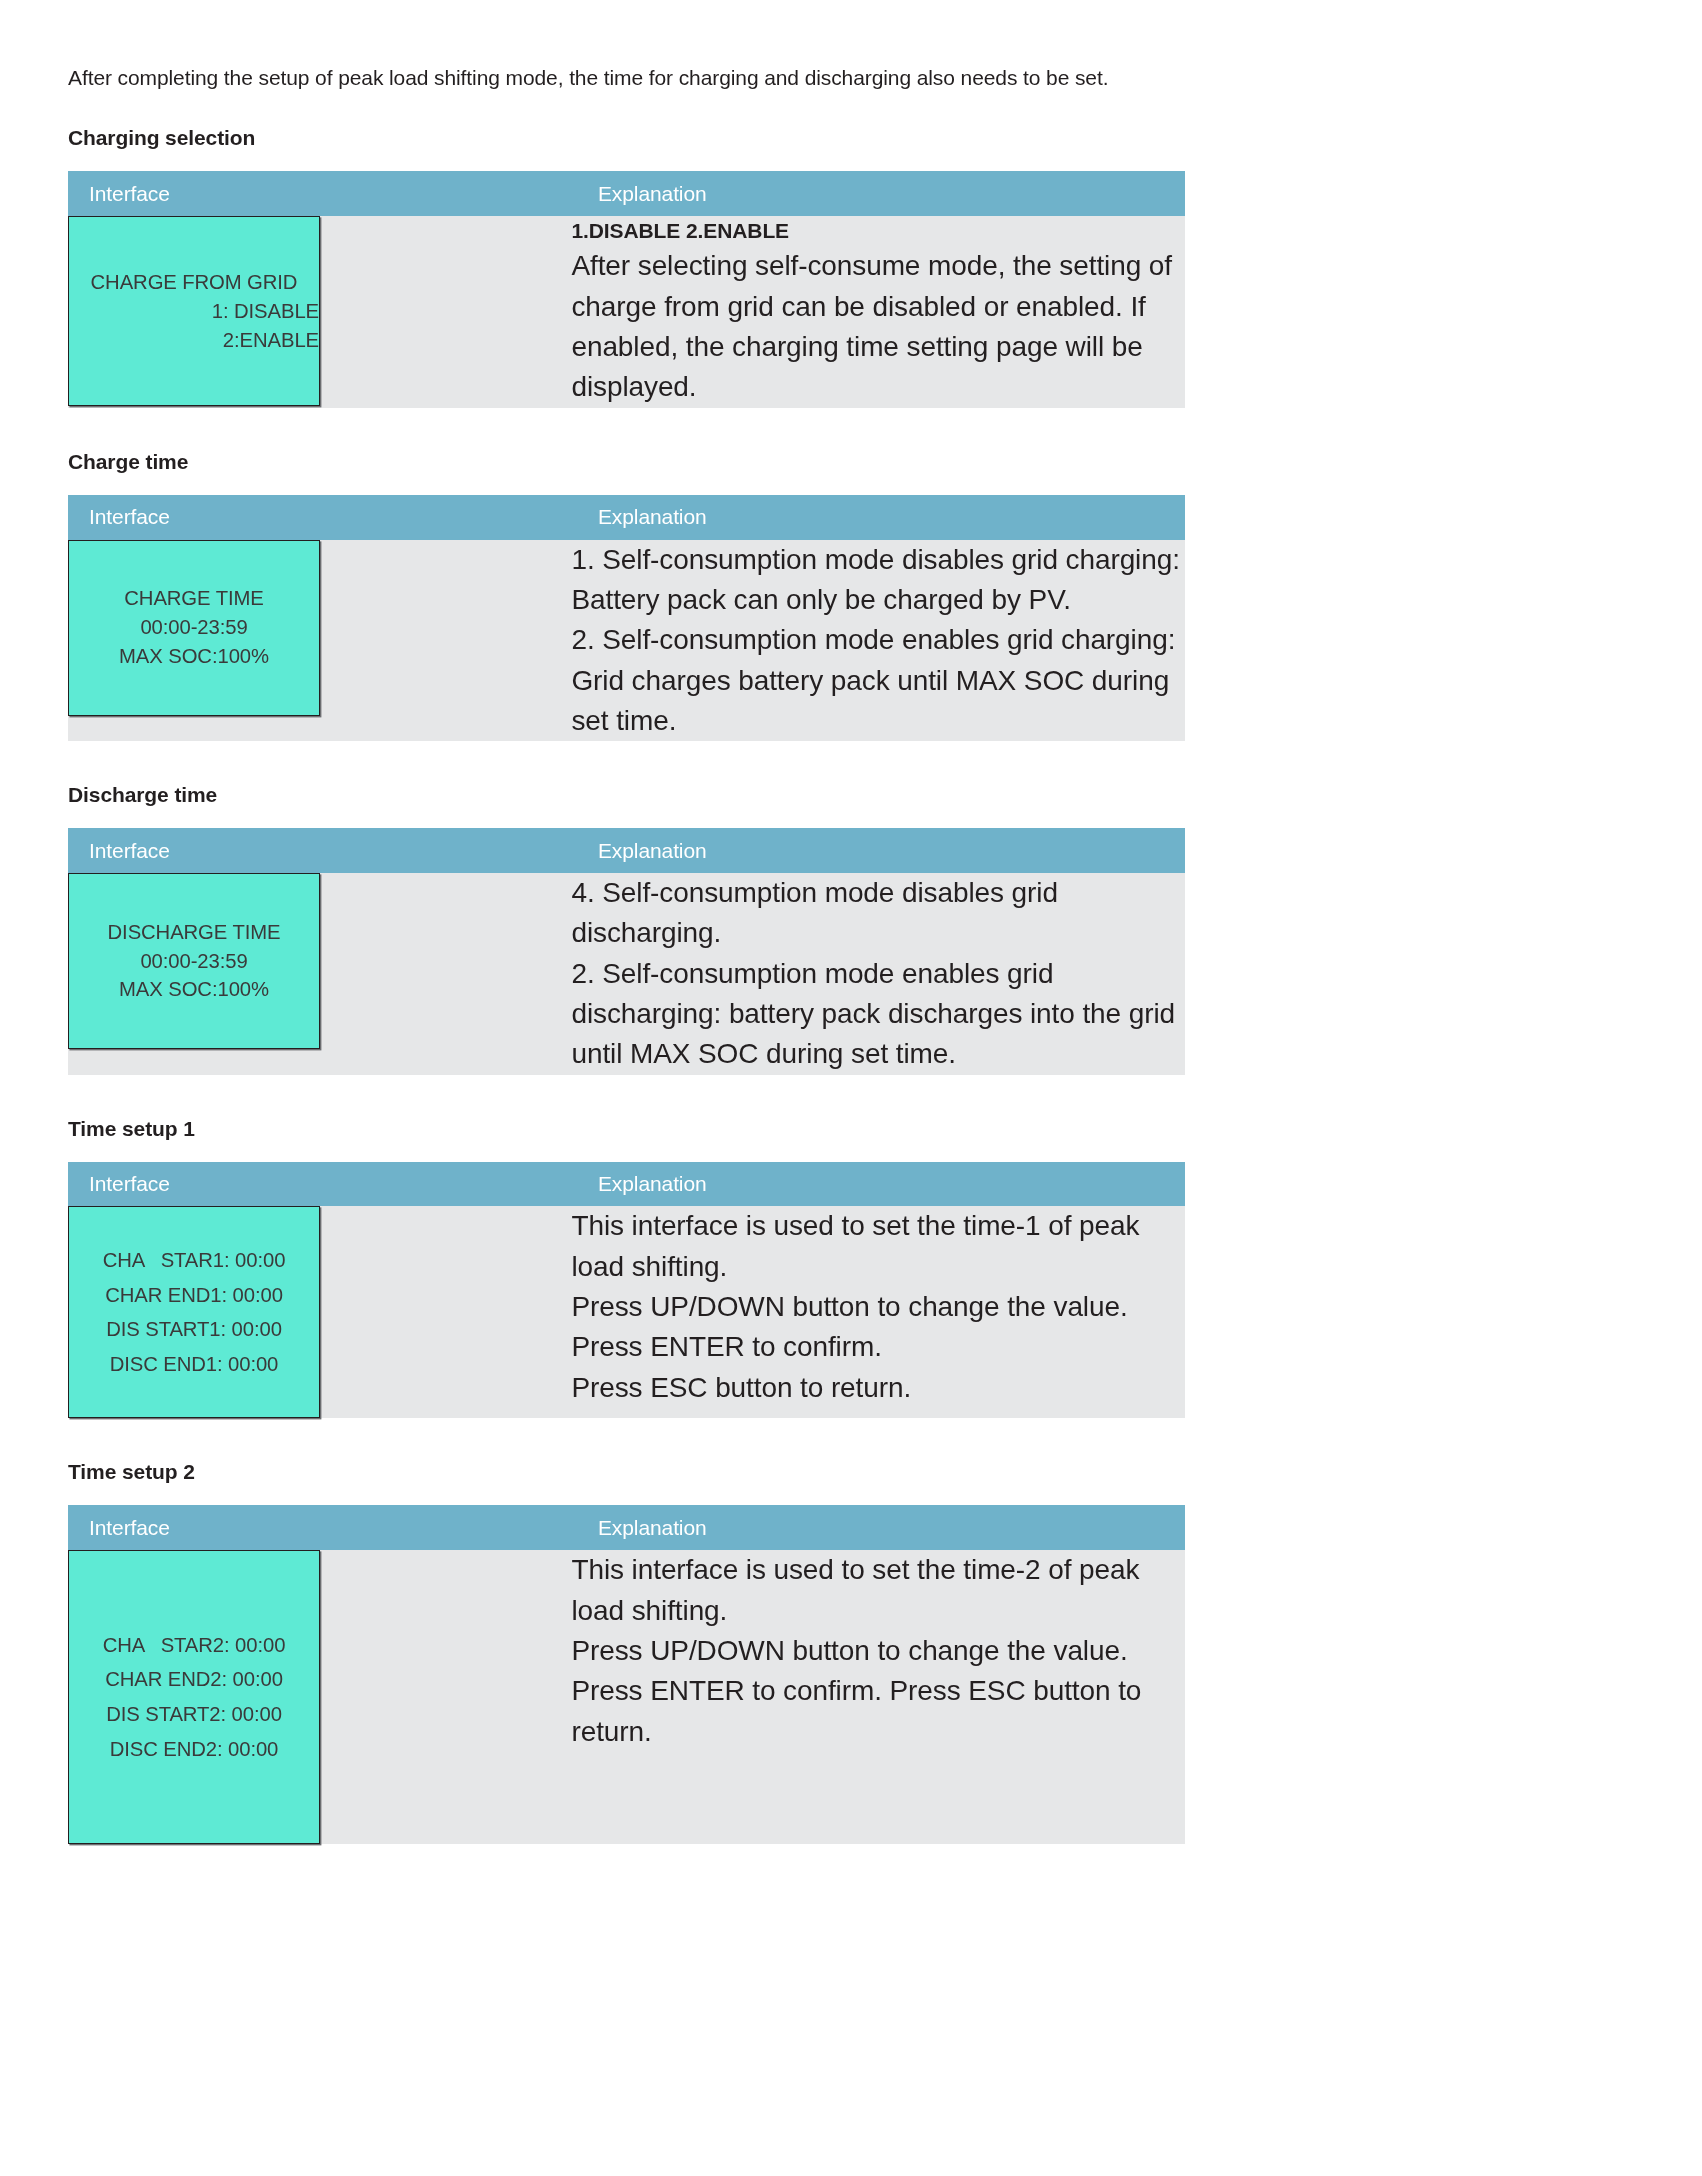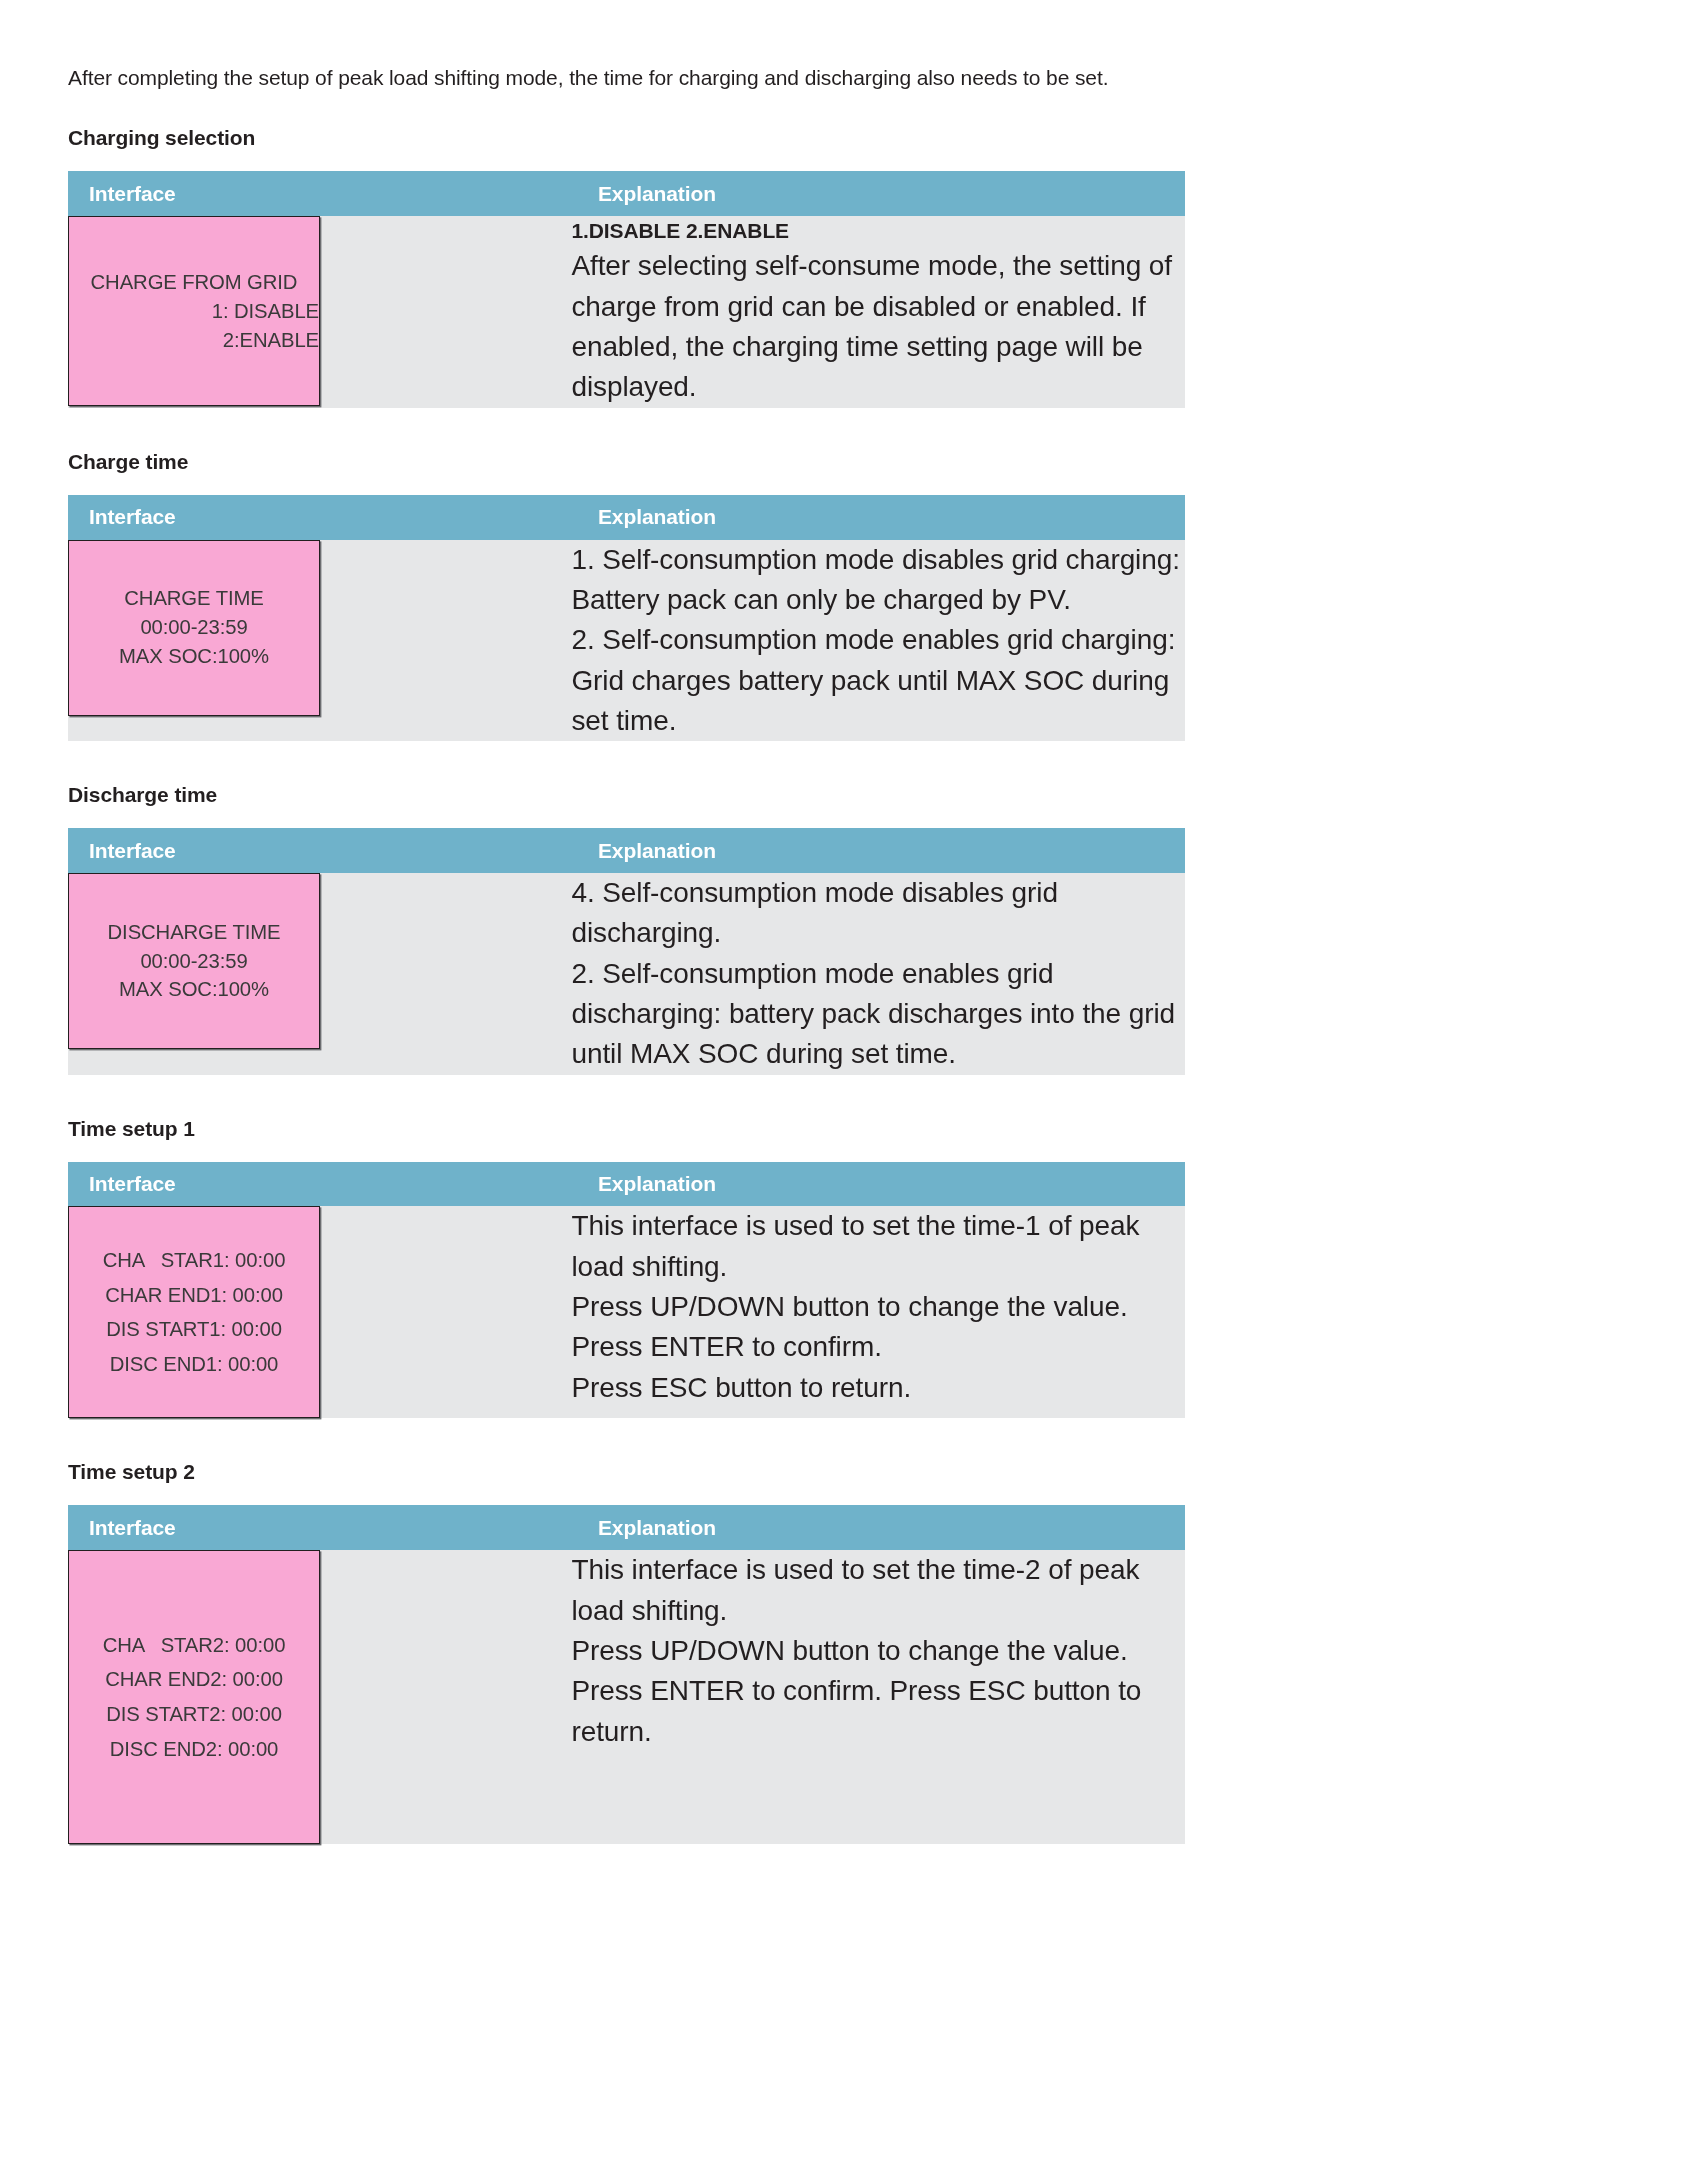--- a/index.html
+++ b/index.html
@@ -62,21 +62,21 @@
     margin-top: 21px;
     table-layout: fixed;
   }
   table.iface col.c-iface { width: 503px; }
   table.iface col.c-expl  { width: 613px; }
 
   table.iface thead th {
     background: #6fb2ca;
     color: #ffffff;
     font-size: 21px;
-    font-weight: bold;
+    font-weight: normal;
     text-align: left;
     padding: 10.4px 0 11.4px 21px;
     letter-spacing: -0.1px;
     line-height: 1.1;
   }
   table.iface thead th.expl-head {
     padding-left: 26.5px;
   }
 
   table.iface tbody td {
@@ -87,21 +87,21 @@
   }
 
   td.iface-cell {
     padding: 21px 0 26.5px 24.6px;
   }
   td.expl-cell {
     padding: 19px 30px 23px 26.5px;
   }
 
   .lcd {
-    background: #f9a8d4;
+    background: #5eead4;
     border: 1.9px solid #231f20;
     box-shadow: 1.4px 1.4px 0 #6d6e71;
     box-sizing: border-box;
     display: flex;
     flex-direction: column;
     justify-content: center;
   }
   .lcd .line {
     font-size: 20.3px;
     line-height: 1.42;

